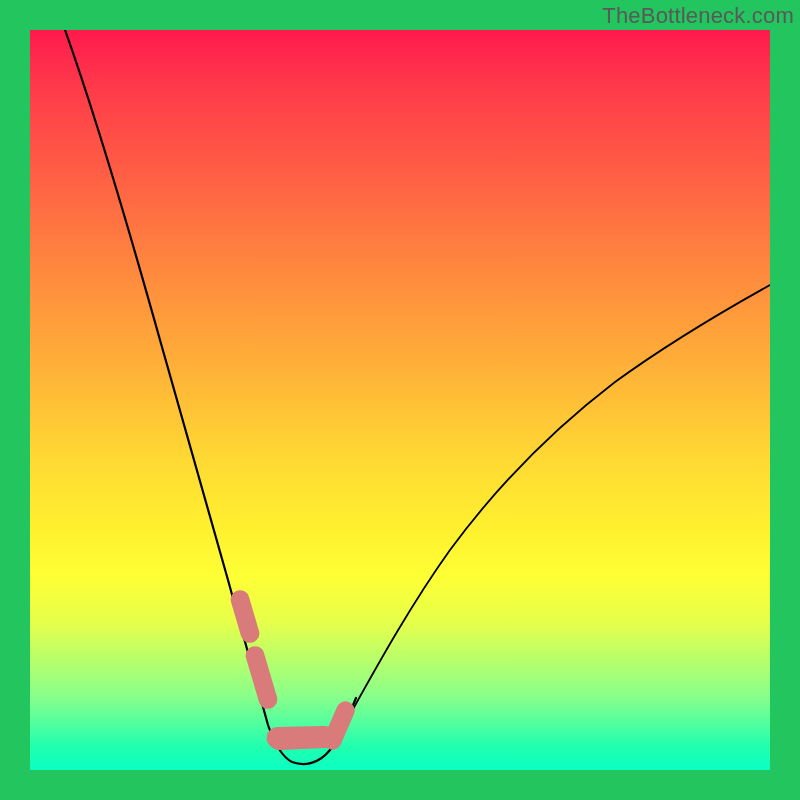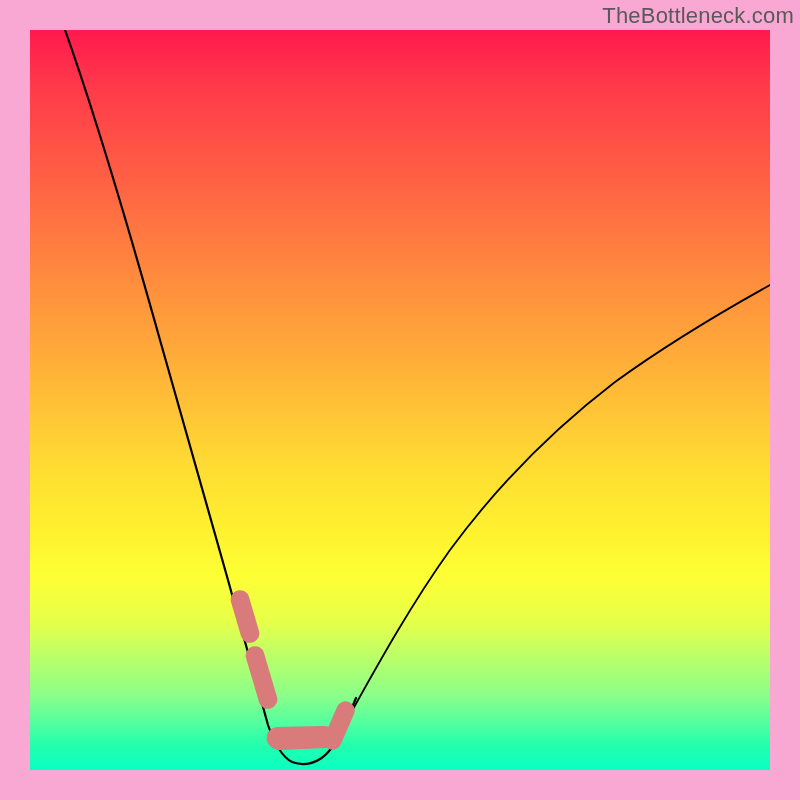--- a/index.html
+++ b/index.html
@@ -10,21 +10,21 @@
     overflow: hidden;
     background: #000;
     font-family: Arial, Helvetica, sans-serif;
   }
   .frame {
     position: absolute;
     top: 0;
     left: 0;
     width: 800px;
     height: 800px;
-    background: #f9a8d4;
+    background: #22c55e;
   }
   .plot-area {
     position: absolute;
     top: 30px;
     left: 30px;
     width: 740px;
     height: 740px;
     background: linear-gradient(
       to bottom,
       #ff1a4d 0%,

